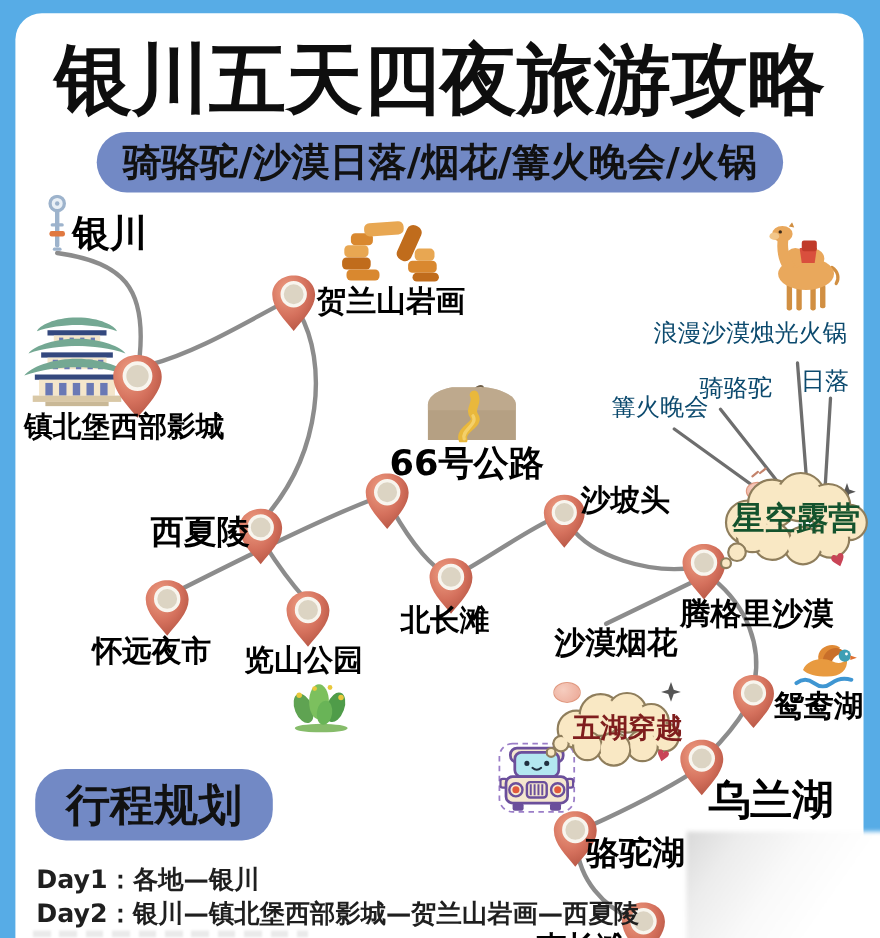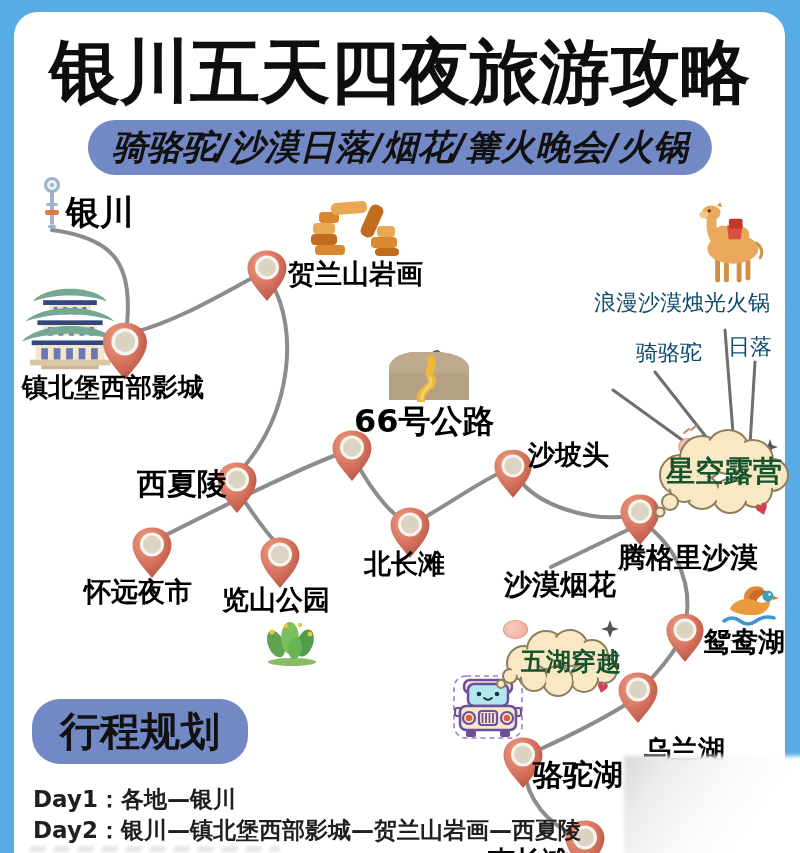--- a/index.html
+++ b/index.html
@@ -4,33 +4,33 @@
 <style>
   html,body{margin:0;padding:0;}
   #stage{position:relative;width:800px;height:853px;background:#57ACE6;overflow:hidden;
          font-family:"DejaVu Sans","Liberation Sans",sans-serif;}
   #panel{position:absolute;left:14px;top:12px;width:771px;height:841px;background:#ffffff;
          border-radius:24px 24px 0 0;}
   #title{position:absolute;left:0;top:26px;width:800px;text-align:center;font-size:70px;
          font-weight:900;color:#0e0e0e;letter-spacing:0px;z-index:5;}
   .pill{background:#7289C5;color:#111;border-radius:28px;white-space:nowrap;z-index:5;}
   #subtitle{position:absolute;left:50%;top:120px;transform:translateX(-50%);
-            padding:4px 24px;font-size:35px;font-weight:700;font-style:italic;}
+            padding:4px 24px;font-size:35px;font-weight:700;}
   #plan-pill{position:absolute;left:32px;top:699px;padding:5px 28px;font-size:40px;font-weight:800;text-align:right;}
   .dayline{position:absolute;left:33px;font-size:23px;font-weight:600;color:#1f1f1f;
            white-space:nowrap;z-index:5;}
   .lbl{position:absolute;color:#000000;font-weight:600;white-space:nowrap;z-index:4;}
   .ann{position:absolute;color:#0c4a6e;font-weight:500;white-space:nowrap;z-index:4;font-size:22px;}
   #routes{position:absolute;left:0;top:0;z-index:1;}
   .pin{position:absolute;z-index:3;}
   .icon{position:absolute;z-index:2;}
   .cloud{position:absolute;z-index:4;}
   .cloud-text{position:absolute;z-index:5;font-weight:700;white-space:nowrap;}
   #camp-text{color:#14532d;font-size:29px;}
-  #lakes-text{color:#14532d;font-size:25px;}
+  #lakes-text{color:#7f1d1d;font-size:25px;}
   .heart{position:absolute;color:#C94456;z-index:4;}
   .blob{position:absolute;border-radius:50%;z-index:2;
         background:radial-gradient(circle at 35% 35%,#F6CDBF,#EBA795);border:1px solid #E0987F;}
   #overlay{position:absolute;left:624px;top:756px;width:182px;height:102px;z-index:9;
            background:linear-gradient(125deg,#D9D9D9 0%,#ECECEC 20%,#F9F9F9 45%,#FFFFFF 70%);
            filter:blur(2px);}
   #ghostline{position:absolute;left:30px;top:846px;width:250px;height:6px;opacity:.3;z-index:5;
            background:repeating-linear-gradient(90deg,#b9b9b9 0 16px,transparent 16px 24px);
            filter:blur(1px);}
 </style>
@@ -265,27 +265,28 @@
   <div class="lbl" style="left:22px;top:370px;font-size:26px">镇北堡西部影城</div>
   <div class="lbl" style="left:288px;top:256px;font-size:27px">贺兰山岩画</div>
   <div class="lbl" style="left:354px;top:400px;font-size:32px">66号公路</div>
   <div class="lbl" style="left:137px;top:464px;font-size:30px">西夏陵</div>
   <div class="lbl" style="left:84px;top:574px;font-size:27px">怀远夜市</div>
   <div class="lbl" style="left:222px;top:582px;font-size:27px">览山公园</div>
   <div class="lbl" style="left:364px;top:546px;font-size:27px">北长滩</div>
   <div class="lbl" style="left:618px;top:539px;font-size:28px">腾格里沙漠</div>
   <div class="lbl" style="left:528px;top:437px;font-size:27px">沙坡头</div>
   <div class="lbl" style="left:704px;top:624px;font-size:27px">鸳鸯湖</div>
-  <div class="lbl" style="left:644px;top:732px;font-size:27px">乌兰湖</div>
+  <div class="lbl" style="left:644px;top:702px;font-size:38px">乌兰湖</div>
   <div class="lbl" style="left:533px;top:755px;font-size:30px">骆驼湖</div>
   <div class="lbl" style="left:488px;top:843px;font-size:27px">南长滩</div>
 
   <div class="ann" style="left:594px;top:288px">浪漫沙漠烛光火锅</div>
   <div class="ann" style="left:636px;top:338px">骑骆驼</div>
   <div class="ann" style="left:728px;top:332px">日落</div>
+  <div class="ann" style="left:556px;top:355px">篝火晚会</div>
   <div class="lbl" style="left:504px;top:566px;font-size:28px">沙漠烟花</div>
 
   <svg class="cloud" style="left:650px;top:420px" width="148" height="100" viewBox="0 0 148 100">
     <g fill="#F9E8C4" stroke="#8F7E5C" stroke-width="2">
       <circle cx="30" cy="55" r="20"></circle>
         <circle cx="52" cy="38" r="22"></circle>
         <circle cx="78" cy="32" r="22"></circle>
       <circle cx="103" cy="40" r="20"></circle>
         <circle cx="122" cy="55" r="16"></circle>
         <circle cx="105" cy="70" r="17"></circle>

